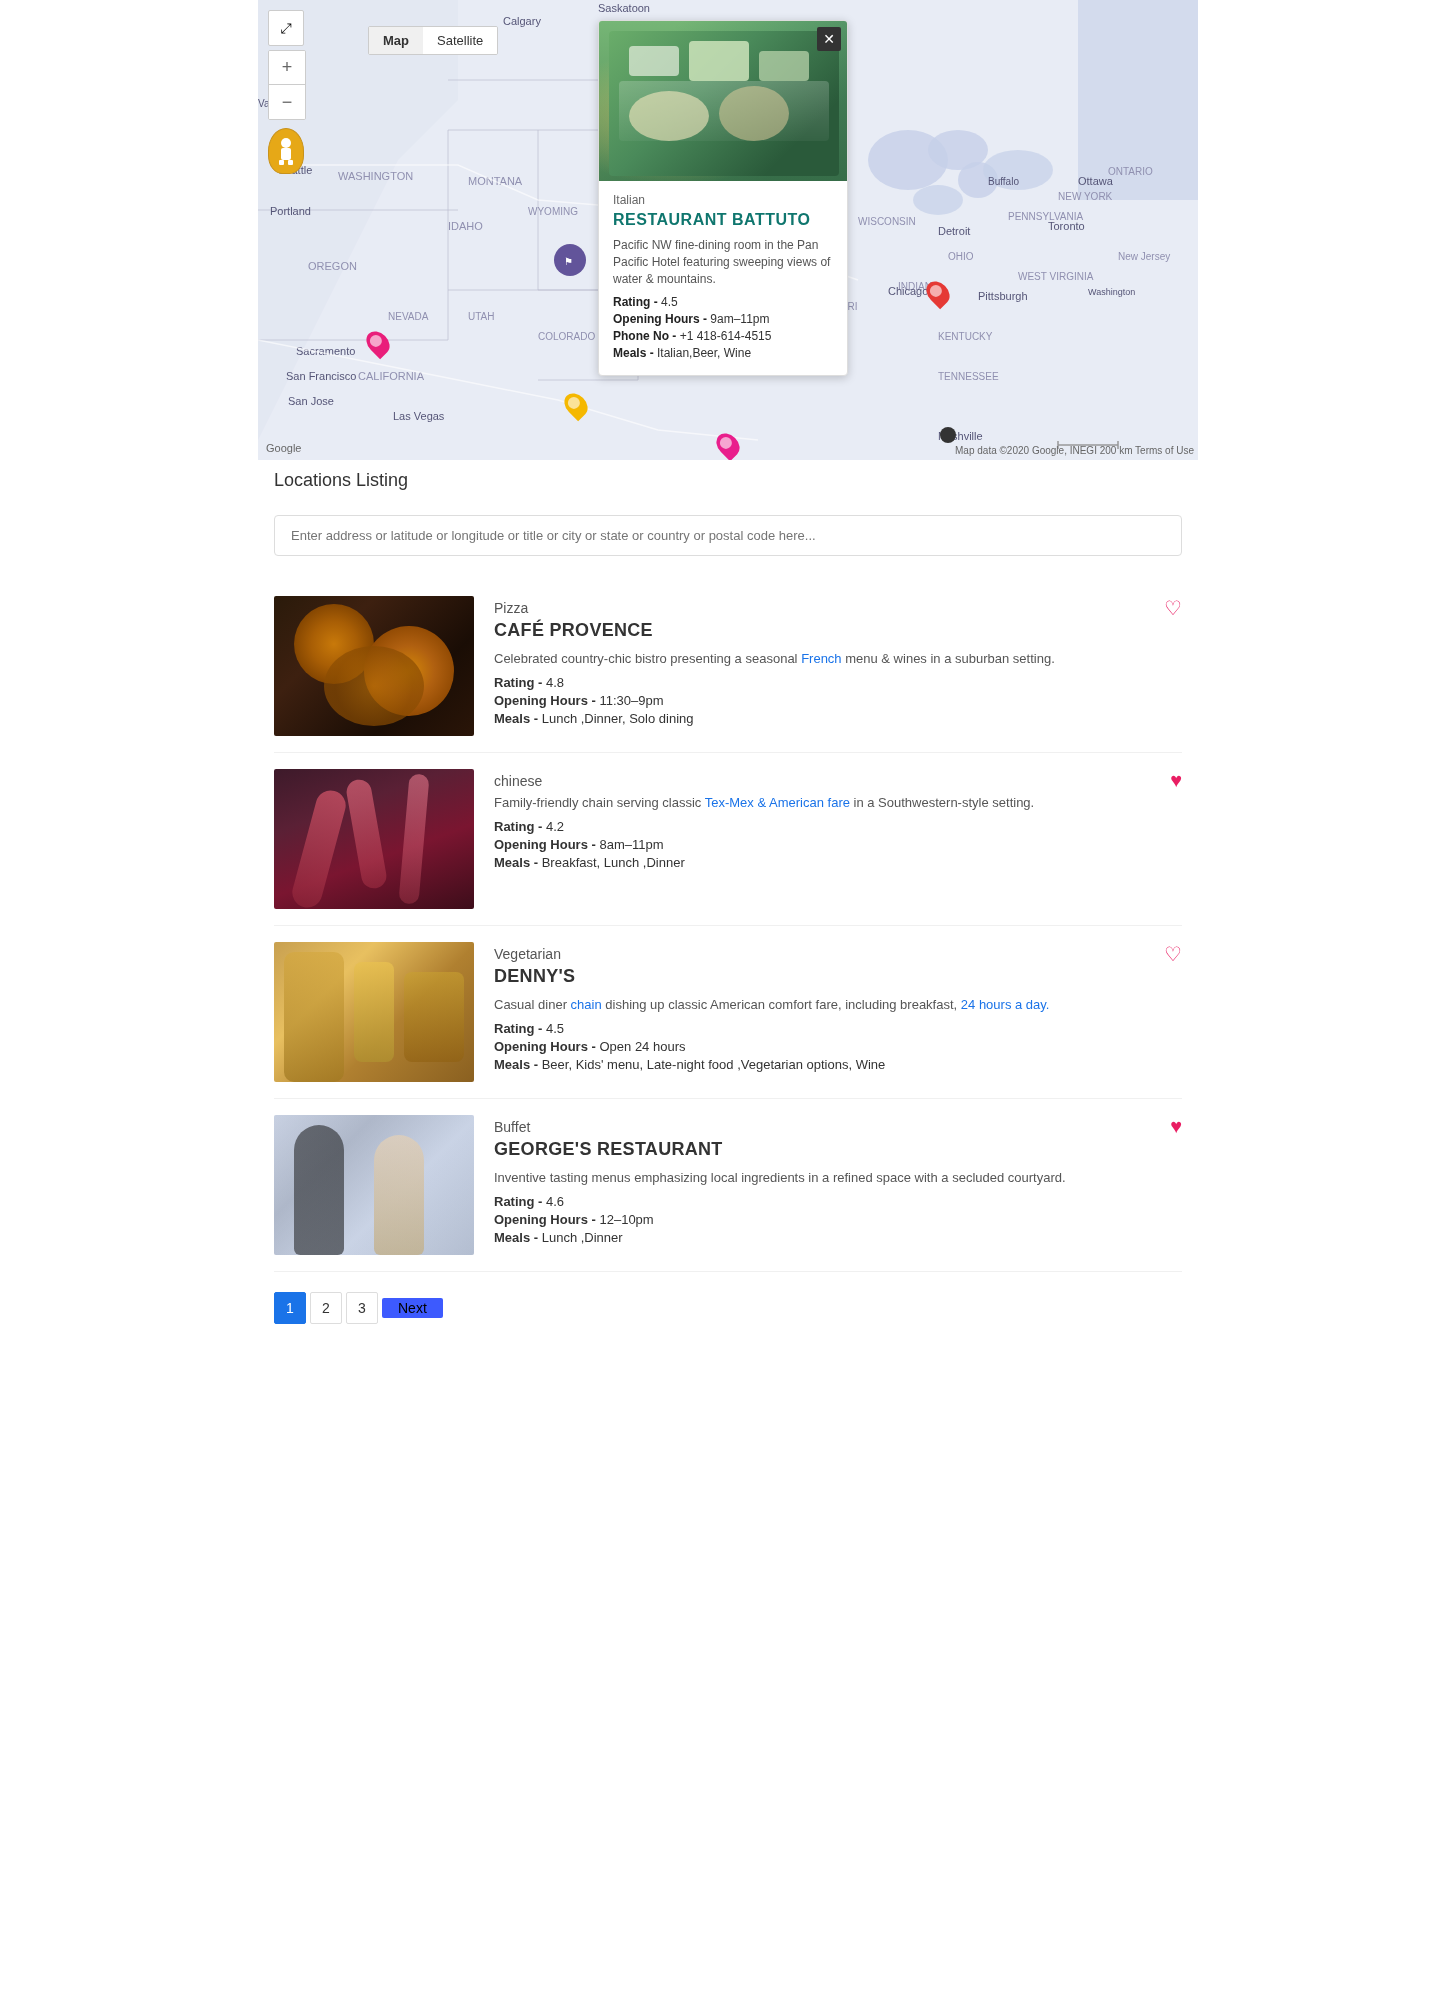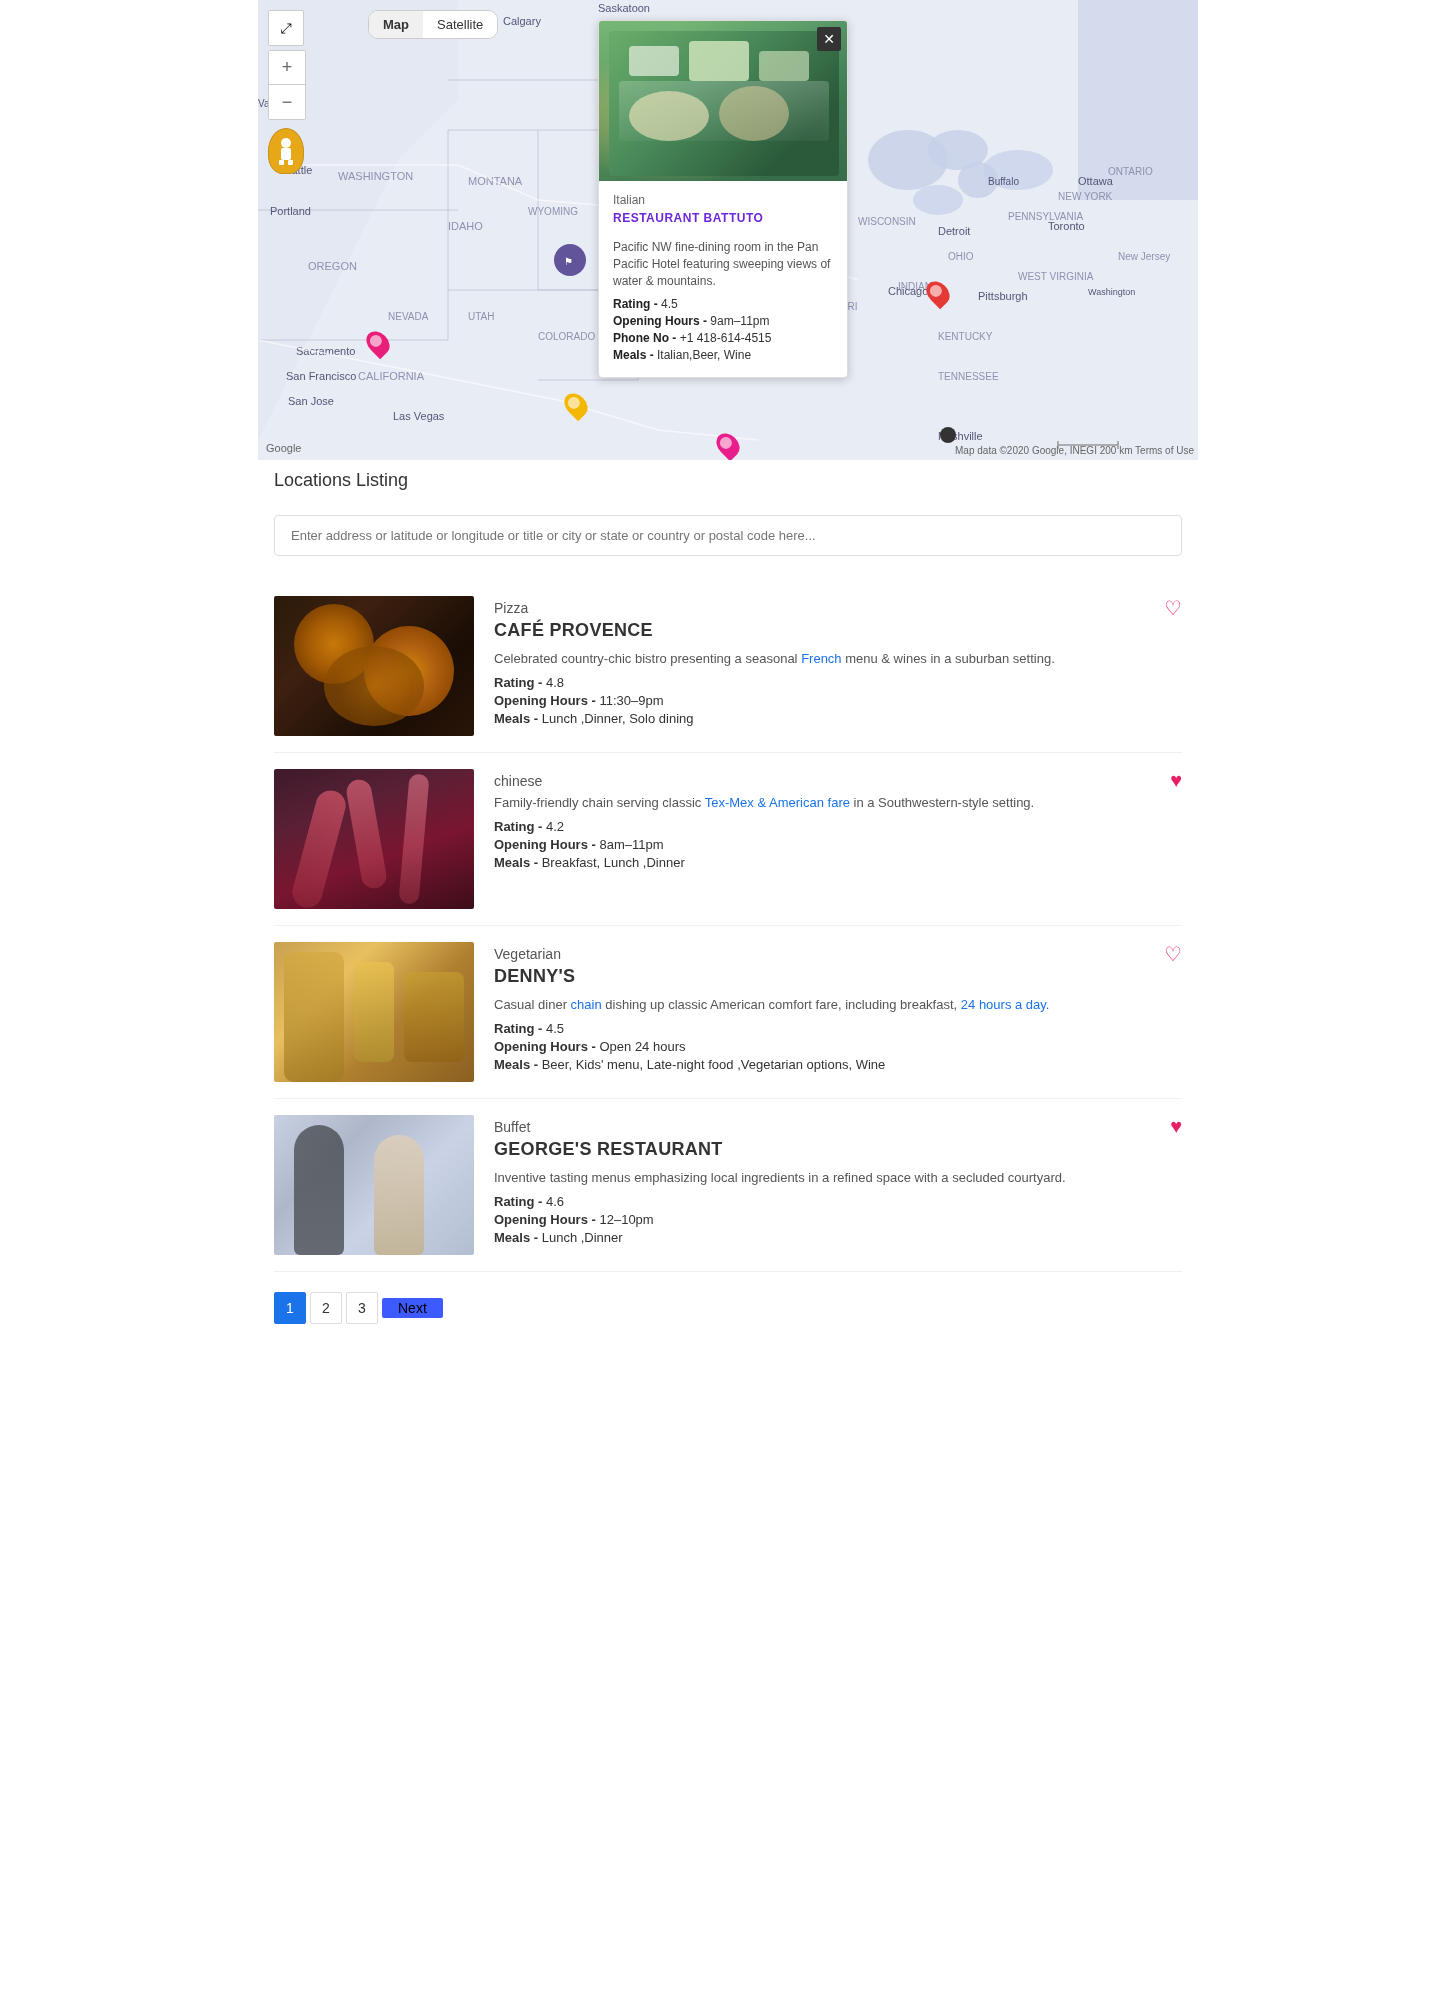--- a/index.html
+++ b/index.html
@@ -30,25 +30,25 @@
     .map-controls {
       position: absolute;
       top: 10px; left: 10px;
       display: flex;
       flex-direction: column;
       gap: 4px;
       z-index: 10;
     }
     .map-type-toggle {
       position: absolute;
-      top: 10px; left: 110px;
+      top: 26px; left: 110px;
       display: flex;
       background: #fff;
       border: 1px solid #ccc;
-      border-radius: 10px;
+      border-radius: 2px;
       overflow: hidden;
       z-index: 10;
     }
     .map-type-btn {
       padding: 6px 14px;
       font-size: 13px;
       cursor: pointer;
       border: none;
       background: #fff;
       color: #333;
@@ -139,24 +139,24 @@
     }
     .map-popup-body {
       padding: 12px 14px;
     }
     .popup-category {
       font-size: 12px;
       color: #666;
       margin-bottom: 4px;
     }
     .popup-title {
-      font-size: 12px;
+      font-size: 16px;
       font-weight: bold;
-      color: #6d28d9;
-      margin-bottom: 14px;
+      color: #0f766e;
+      margin-bottom: 8px;
       letter-spacing: 0.5px;
     }
     .popup-description {
       font-size: 12px;
       color: #555;
       margin-bottom: 8px;
       line-height: 1.4;
     }
     .popup-detail {
       font-size: 12px;

